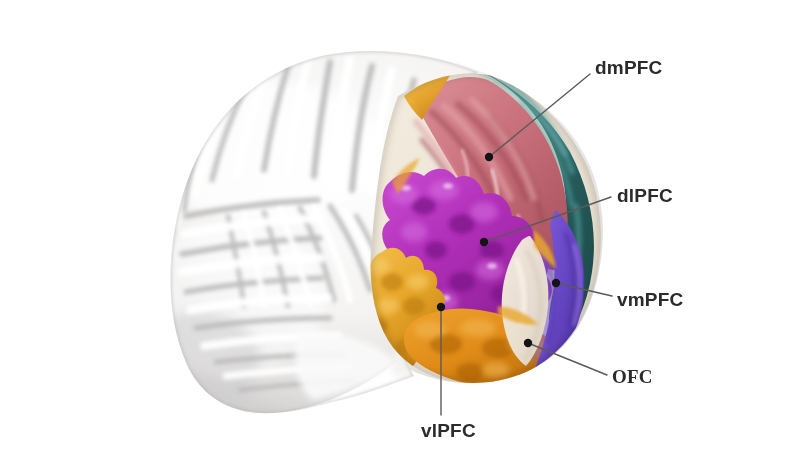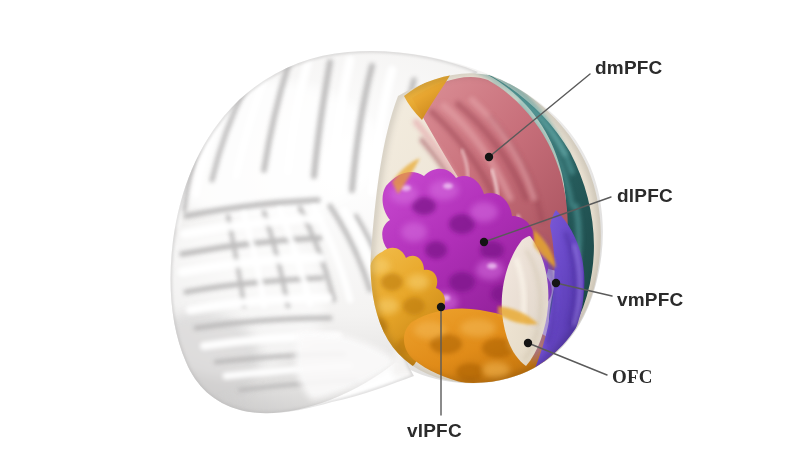--- a/index.html
+++ b/index.html
@@ -466,15 +466,15 @@
   </svg>
 
   <div class="anno-label" style="left:595px; top:58px;">dmPFC</div>
 
   <div class="anno-label" style="left:617px; top:186px;text-align:center;">dlPFC</div>
 
   <div class="anno-label" style="left:617px; top:290px;">vmPFC</div>
 
   <div class="anno-label" style="left:612px; top:367px;font-family:Liberation Serif, serif;">OFC</div>
 
-  <div class="anno-label" style="left:407px; top:421px;">vlPFC</div>
+  <div class="anno-label" style="left:421px; top:421px;">vlPFC</div>
 
 </div>
 
 </body></html>

